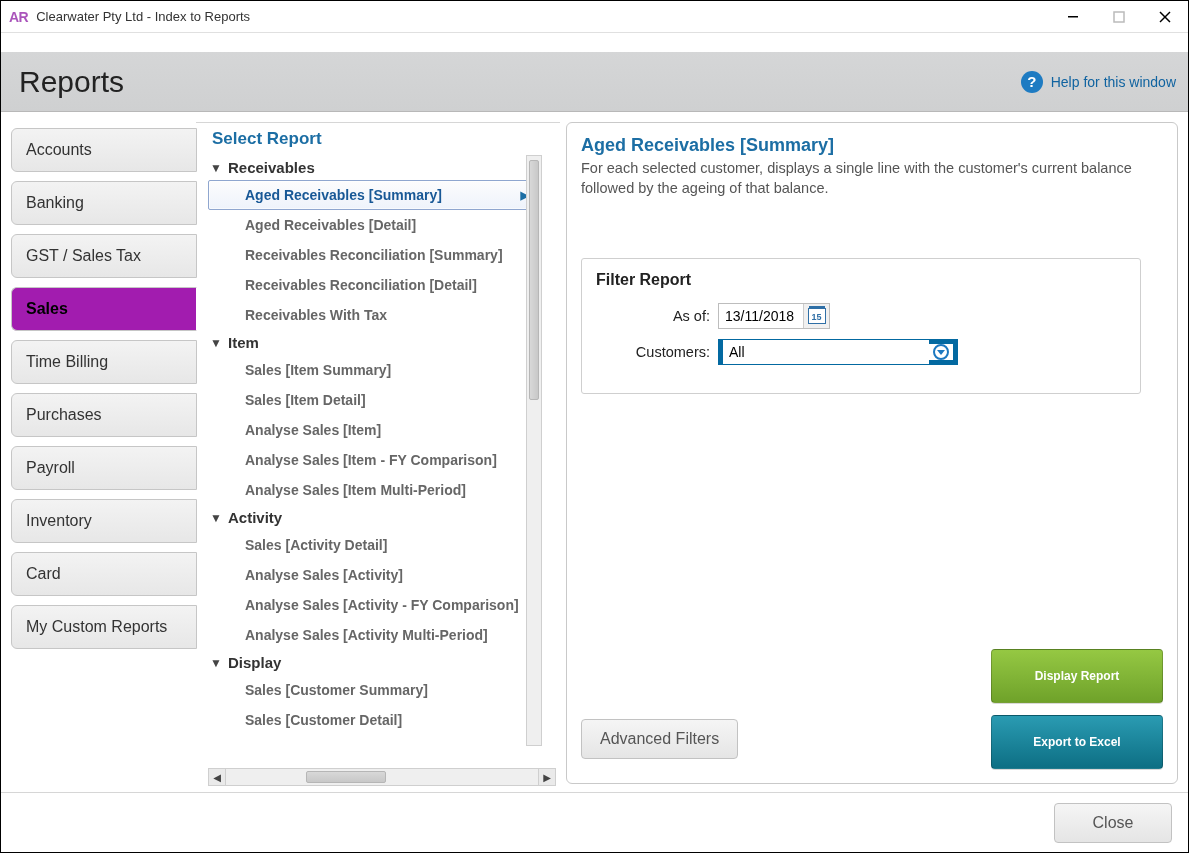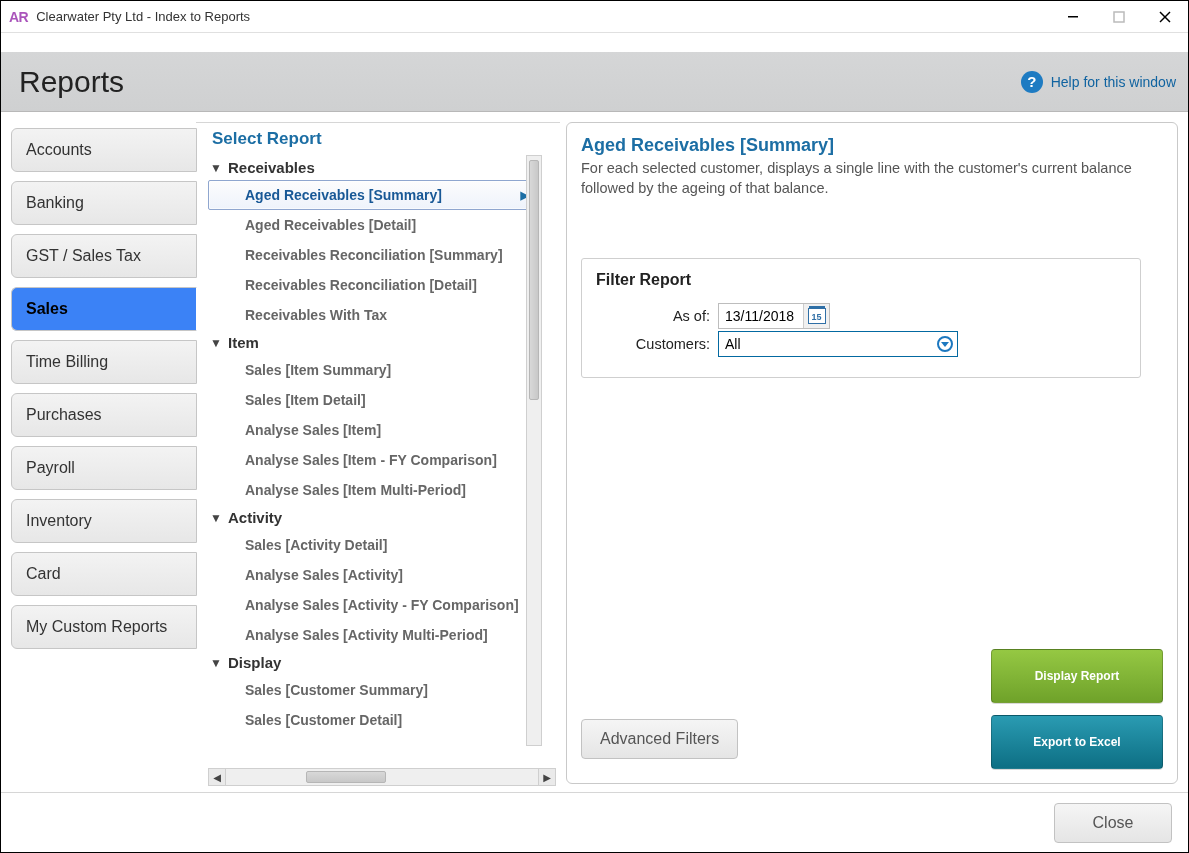--- a/index.html
+++ b/index.html
@@ -87,21 +87,21 @@
     display: flex; align-items: center;
     padding: 0 14px;
     background: linear-gradient(to bottom, #f3f3f3 0%, #e7e7e7 100%);
     border: 1px solid #c6c6c6;
     border-radius: 6px 0 0 6px;
     font-size: 16px; color: #333;
     margin-bottom: 1px;
     cursor: pointer;
   }
   .left-nav .tab.active {
-    background: #3b82f6;
+    background: #a21caf;
     border-right: 1px solid #fff;
     font-weight: 700;
     color: #000;
     position: relative;
     z-index: 2;
   }
 
   
   .middle-col {
     width: 364px;
@@ -210,21 +210,21 @@
     max-width: 560px;
   }
   .filter-box {
     border: 1px solid #cfcfcf; border-radius: 3px;
     margin-top: 60px;
     padding: 12px 14px 18px 14px;
     width: 560px;
   }
   .filter-title { font-weight: 700; font-size: 16px; margin-bottom: 14px; }
   .filter-row {
-    display: flex; align-items: center; margin: 2px 0;
+    display: flex; align-items: center; margin: 10px 0;
     font-size: 14.5px;
   }
   .filter-row label { width: 114px; text-align: right; margin-right: 8px; color:#222;}
   .date-field {
     display: inline-flex; align-items: center;
     border: 1px solid #bdbdbd; height: 26px;
   }
   .date-field input {
     border: none; height: 24px; padding: 0 6px; font-size: 14px; width: 84px;
     outline: none;
@@ -241,21 +241,21 @@
     content:""; position:absolute; left:0; right:0; top:-3px; height:3px;
     background:#2f6fa6;
   }
   .date-btn .cal .num {
     position:absolute; left:0; right:0; top:1px; bottom:0;
     display:flex;align-items:center;justify-content:center;
     font-size: 9px; color:#2f6fa6; font-weight:700;
   }
   .combo {
     display: inline-flex; align-items: center;
-    border: 1px solid #0369a1; height: 26px; width: 240px;
+    border: 5px solid #0369a1; height: 26px; width: 240px;
     position: relative;
   }
   .combo input {
     border: none; height: 24px; padding: 0 6px; font-size: 14px; flex:1; outline:none;
   }
   .combo .dd {
     width: 24px; height: 24px; display:flex;align-items:center;justify-content:center;
   }
   .combo .dd .circ {
     width: 16px; height: 16px; border-radius:50%; border:2px solid #1c78c0;

